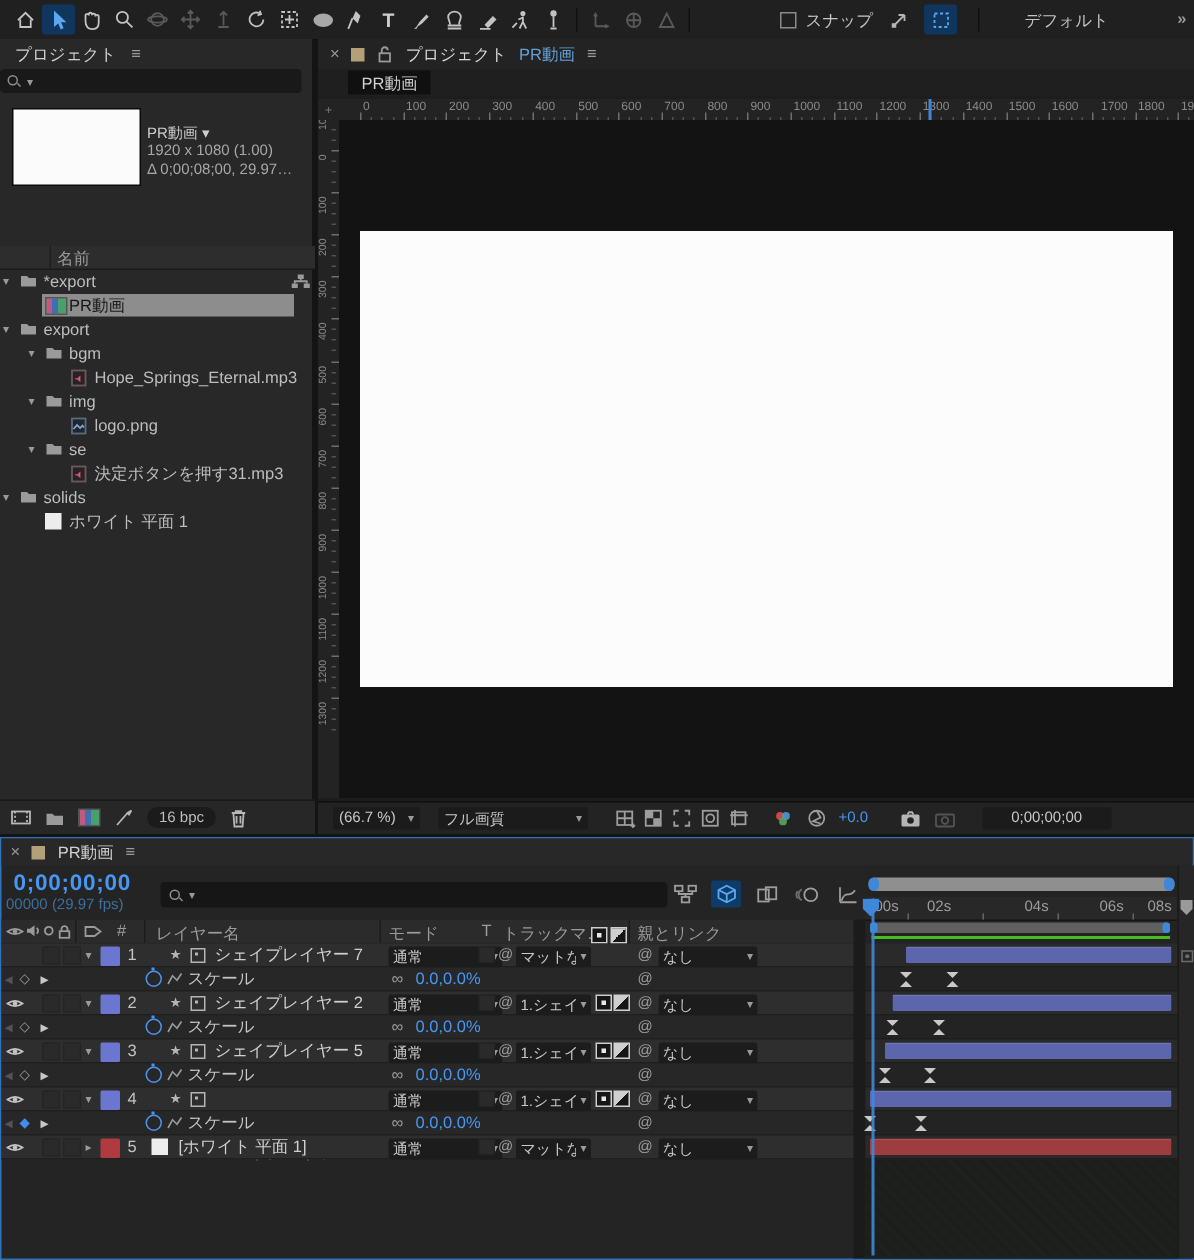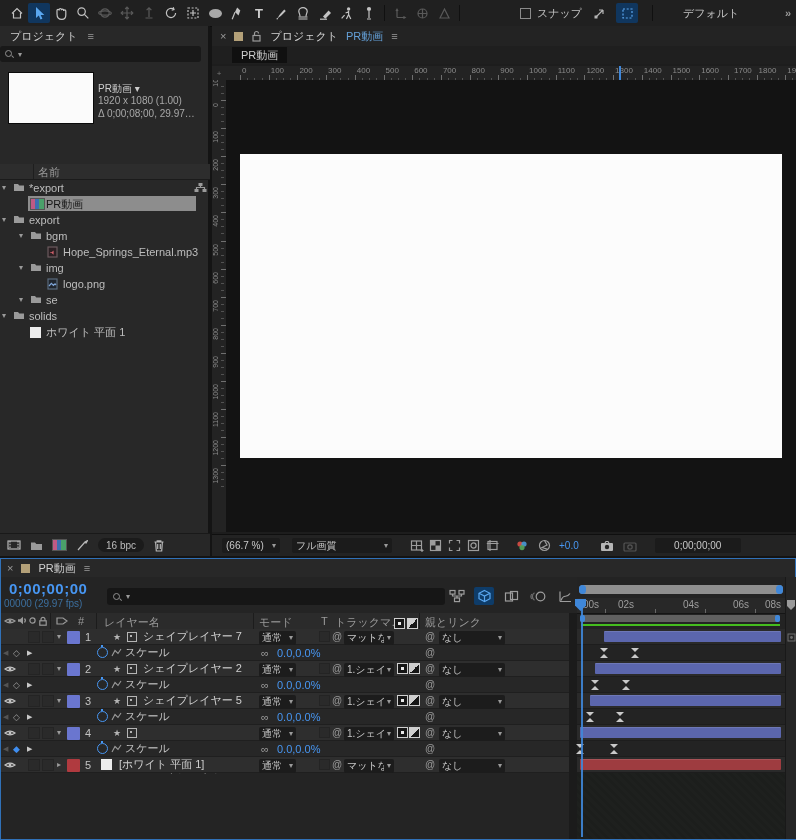--- a/index.html
+++ b/index.html
@@ -67,21 +67,21 @@
   .tlico{width:20px;height:18px;display:flex;align-items:center;justify-content:center;color:#9d9d9d;border-radius:2px;}
   .tlico.active{background:#0e3c69;color:#5aa7f0;}
   #tlhead{position:absolute;left:0;top:54px;width:576px;height:16px;background:#2b2b2b;border-bottom:1px solid #191919;color:#9a9a9a;}
   #tlhead span{position:absolute;top:2px;}
   #tlrows{position:absolute;left:0;top:70px;width:576px;}
   .trow{position:relative;height:16px;box-sizing:border-box;border-bottom:1px solid #1f1f1f;background:#2e2e2e;color:#c3c3c3;}
   .trow.prop{background:#272727;}
   .trow .at{position:absolute;top:0;height:15px;display:flex;align-items:center;}
   .swwell{width:12px;height:12px;background:#2a2a2a;border:1px solid #242424;box-sizing:border-box;}
   .lblbox{width:13px;height:13px;border-radius:1px;}
-  .modewell{width:37px;height:14px;background:#1c1c1c;border-radius:2px;font-size:10px;color:#c8c8c8;display:flex;align-items:center;padding:0 3px;box-sizing:border-box;}
+  .modewell{width:76px;height:14px;background:#1c1c1c;border-radius:2px;font-size:10px;color:#c8c8c8;display:flex;align-items:center;padding:0 3px;box-sizing:border-box;}
   .kfnav{font-size:7px;color:#8a8a8a;}
   .stopwatch{width:9px;height:9px;border:1.4px solid #4796f2;border-radius:50%;position:relative;}
   .stopwatch::before{content:"";position:absolute;left:2.5px;top:-3px;width:2px;height:2px;background:#4796f2;}
   .boxico{width:8px;height:8px;border:1px solid #b5b5b5;position:relative;}
   .boxico::after{content:"";position:absolute;left:2px;top:2px;width:2px;height:2px;background:#b5b5b5;}
   .matteA{width:9px;height:9px;border:1px solid #cfcfcf;background:#161616;position:relative;}
   .matteA::after{content:"";position:absolute;left:2.5px;top:2.5px;width:3px;height:3px;background:#e8e8e8;}
   .matteL{width:9px;height:9px;border:1px solid #cfcfcf;background:linear-gradient(135deg,#cfcfcf 50%,#161616 50%);}
   
   #tlright{position:absolute;left:576px;top:18px;width:208px;height:262px;background:#232323;}
@@ -332,20 +332,29 @@
         <span class="plabel" style="left:63px">logo.png</span>
       </div>
       <div class="prow">
         <span class="pchev" style="left:19px">▾</span>
         <span class="pico" style="left:30px">
           <svg width="12" height="10" viewBox="0 0 12 10" fill="none" stroke="currentColor" stroke-width="1.2">
             <path d="M1,2 h4 l1.3,1.4 H11 V9 H1 Z" fill="#9a9a9a" stroke="none"></path>
           </svg>
         </span>
         <span class="plabel" style="left:46px">se</span>
+      </div>
+      <div class="prow">
+        <span class="pico" style="left:47px">
+          <svg width="11" height="12" viewBox="0 0 11 12" fill="none" stroke="currentColor" stroke-width="1.2">
+            <rect x="1" y="1" width="9" height="10" fill="#2b2023" stroke="#6b5a5e"></rect>
+            <path d="M3.2,6.2 h1.4 l2,-1.8 v4.4 l-2,-1.8 h-1.4 z" fill="#d0606a" stroke="none"></path>
+          </svg>
+        </span>
+        <span class="plabel" style="left:63px">決定ボタンを押す31.mp3</span>
       </div>
       <div class="prow">
         <span class="pchev" style="left:2px">▾</span>
         <span class="pico" style="left:13px">
           <svg width="12" height="10" viewBox="0 0 12 10" fill="none" stroke="currentColor" stroke-width="1.2">
             <path d="M1,2 h4 l1.3,1.4 H11 V9 H1 Z" fill="#9a9a9a" stroke="none"></path>
           </svg>
         </span>
         <span class="plabel" style="left:29px">solids</span>
       </div>

